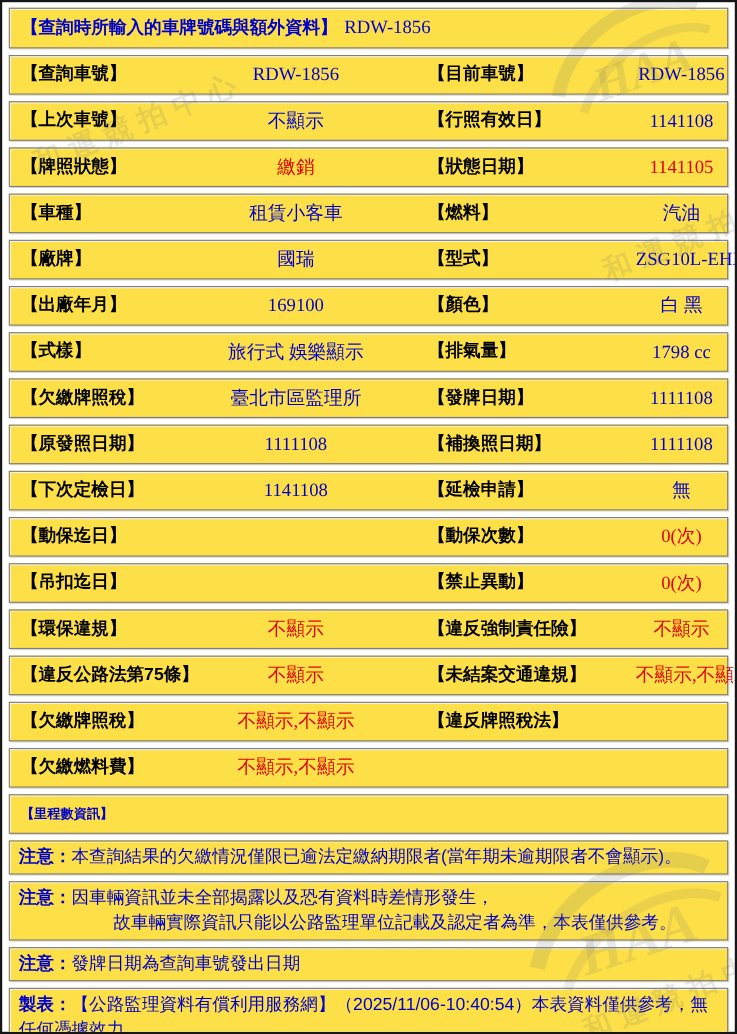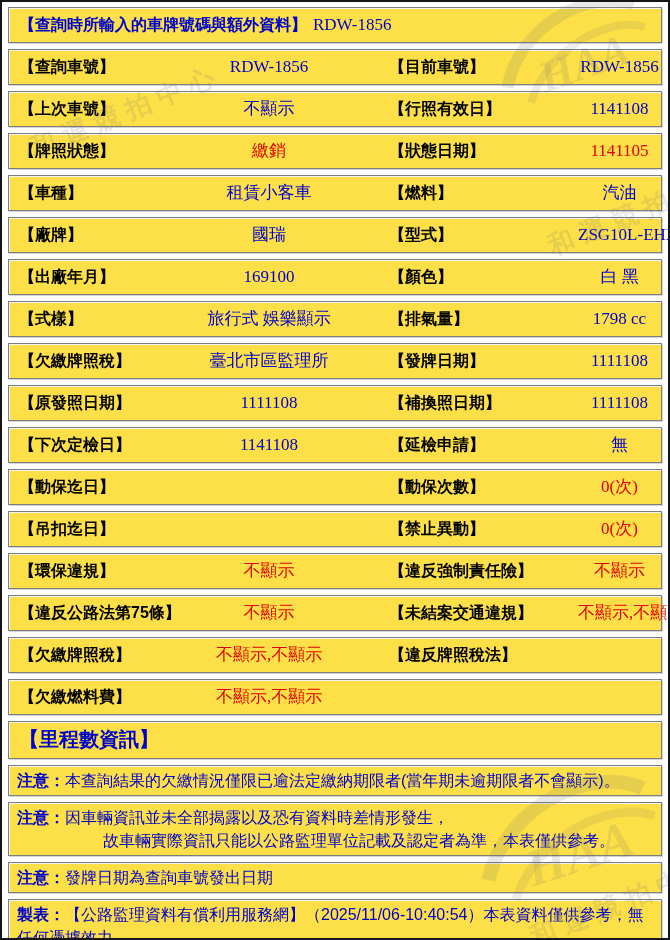--- a/index.html
+++ b/index.html
@@ -38,21 +38,21 @@
     padding-left:10px;white-space:nowrap;
   }
   .val{
     text-align:center;white-space:nowrap;
     font-family:"Liberation Serif",serif;
     font-size:17px;
   }
   .v-blue{color:#0000cc;}
   .v-red{color:#e00000;}
   .section-box{padding:4px 10px;line-height:26px;}
-  .section-title{font-weight:bold;font-size:20px;color:#0000cc;}
+  .section-title{font-weight:bold;font-size:12px;color:#0000cc;}
   .note-box{padding:3px 8px;line-height:23px;font-size:16px;color:#0000cc;}
   .note-prefix{font-weight:bold;}
   .note-text{font-weight:normal;}
   .note-cont{display:block;margin-left:48px;text-align:center;}
   .footer-box{padding:3px 8px;line-height:23px;font-size:16px;color:#0000cc;}
   
   .wm-layer{position:absolute;inset:0;pointer-events:none;z-index:3;}
   .wm{position:absolute;color:rgba(110,110,110,0.16);white-space:nowrap;}
   .wm-cn{font-size:26px;font-weight:bold;letter-spacing:8px;transform:rotate(-22deg);}
   .wm svg{display:block;}

